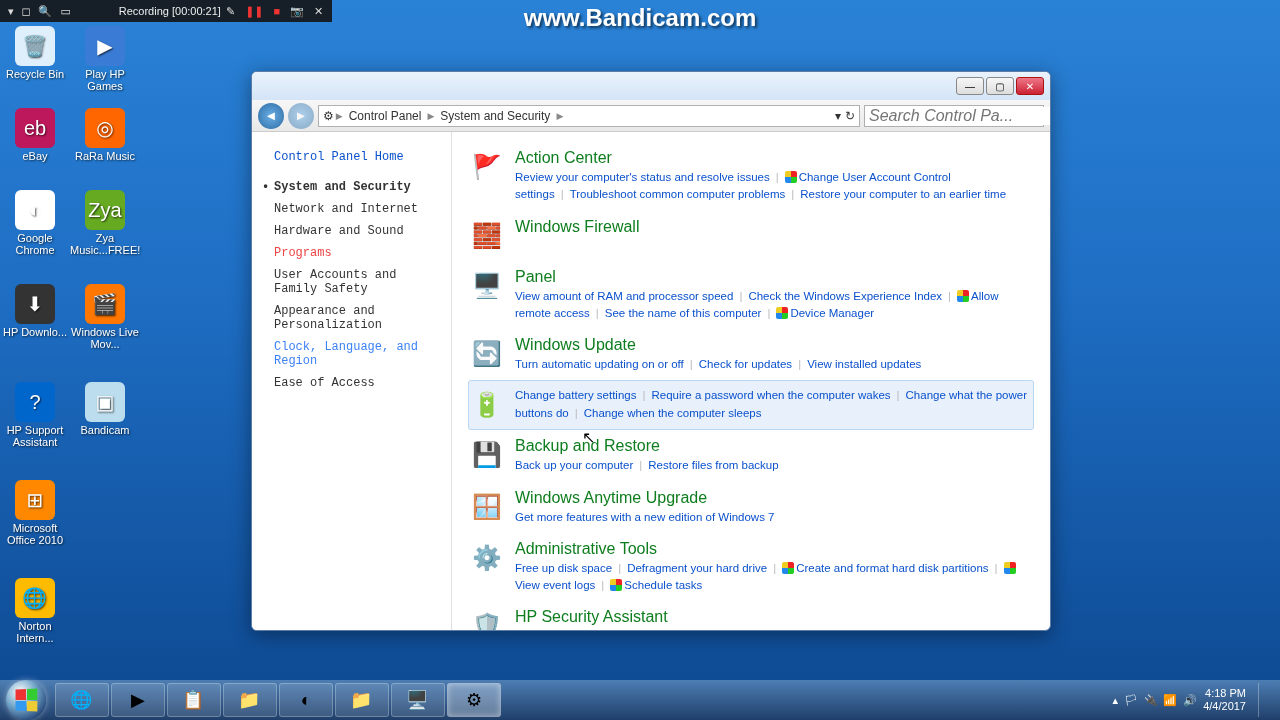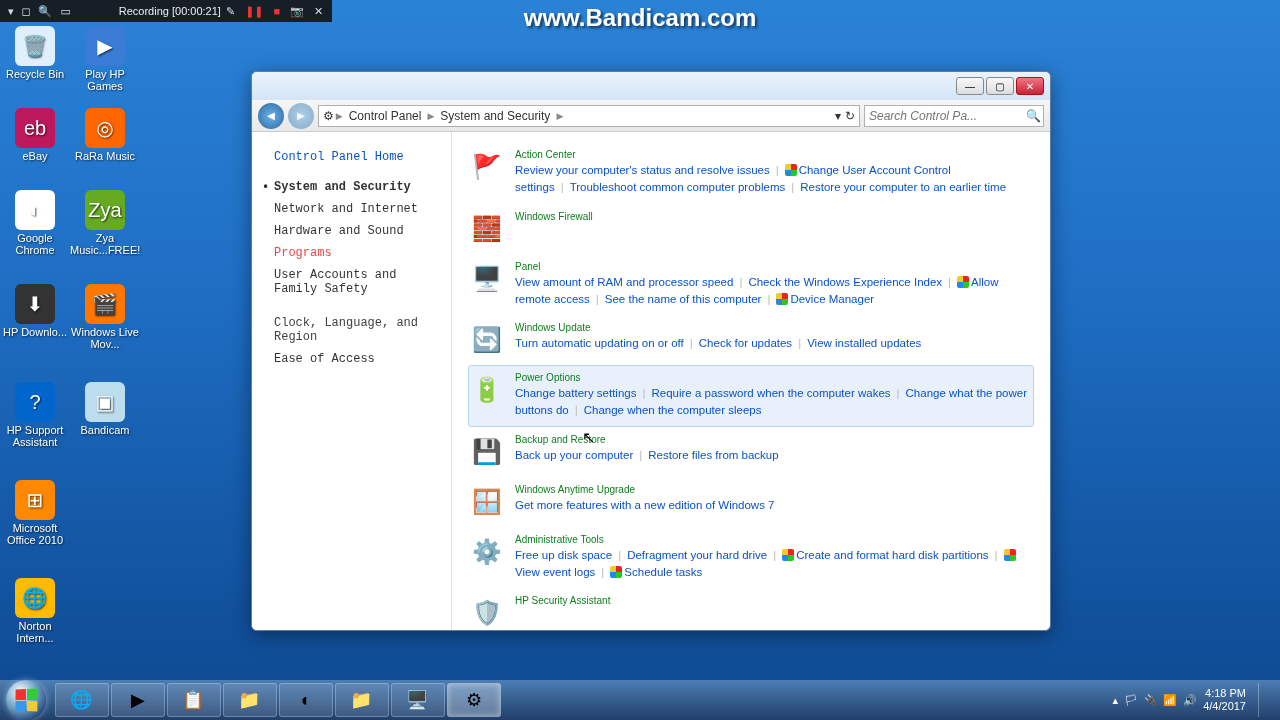--- a/index.html
+++ b/index.html
@@ -23,39 +23,39 @@
 .winbtn { width: 28px; height: 18px; border: 1px solid #888; border-radius: 3px; font-size: 10px; display: flex; align-items: center; justify-content: center; background: linear-gradient(#f7f7f7,#ddd); cursor: pointer; }
 .winbtn.close { background: linear-gradient(#e78,#c23); color: #fff; border-color: #a11; }
 .navbar { height: 32px; background: linear-gradient(#f7f7f7,#e8e8e8); border-bottom: 1px solid #ccc; display: flex; align-items: center; padding: 0 6px; gap: 4px; }
 .nav-arrow { width: 26px; height: 26px; border-radius: 50%; background: radial-gradient(#6ab0e8,#2c6aa0); color: #fff; display: flex; align-items: center; justify-content: center; font-size: 13px; cursor: pointer; }
 .nav-arrow.fwd { opacity: 0.5; }
 .breadcrumb { flex: 1; height: 22px; border: 1px solid #b0b0b0; background: #fff; display: flex; align-items: center; font-size: 12px; color: #333; padding: 0 4px; }
 .breadcrumb .seg { padding: 0 4px; cursor: pointer; }
 .breadcrumb .arr { color: #888; font-size: 9px; padding: 0 2px; }
 .breadcrumb .extras { margin-left: auto; display:flex; gap:4px; }
 .search { width: 180px; height: 22px; border: 1px solid #b0b0b0; background: #fff; display: flex; align-items: center; font-size: 12px; padding: 0 4px; color: #888; }
-.search input { border: none; outline: none; flex: 1; font-size: 12px; color: #888; font-style: italic; }
+.search input { border: none; outline: none; flex: 1; font-size: 16px; color: #888; font-style: italic; }
 
 .body { flex: 1; display: flex; overflow: hidden; }
 .sidebar { width: 200px; background: #fff; border-right: 1px solid #e0e0e0; padding: 14px 0; }
 .sidebar a { display: block; padding: 4px 22px; font-size: 12px; color: #1a4; color: #15c; text-decoration: none; cursor: pointer; font-family: Liberation Mono, monospace; }
 .sidebar a { color: #0b3e8f; color: #0a51cc; }
 .sidebar a { color: #333; }
 .sidebar .home { color: #15c; color:#0a51cc; margin-bottom: 8px; }
 .sidebar .active { font-weight: bold; position: relative; }
 .sidebar .active::before { content: "•"; position: absolute; left: 10px; }
 .sidebar a.link { color: #0a51cc; }
 .sidebar a.reg { color: #333; }
 
 .content { flex: 1; overflow-y: auto; padding: 10px 16px; }
 .cat { display: flex; gap: 10px; padding: 6px 0; border: 1px solid transparent; border-radius: 3px; }
 .cat.hover { background: #e8f1fb; border-color: #b8d6f0; }
 .cat .cicon { width: 36px; height: 36px; flex-shrink: 0; display:flex; align-items:center; justify-content:center; font-size: 24px; }
 .cat .cbody { flex: 1; }
-.cat h3 { font-size: 10px; font-weight: normal; color: #0a7d2c; color:#0e7c18; color:#1a7b1a; margin-bottom: 2px; cursor: pointer; }
+.cat h3 { font-size: 16px; font-weight: normal; color: #0a7d2c; color:#0e7c18; color:#1a7b1a; margin-bottom: 2px; cursor: pointer; }
 .cat h3 { color: #0c7518; } 
 .cat h3 { color: #15852b; }
 .cat h3 { color: #0d7a20; }
 .cat h3 { color: #0b6e1c; }
 .cat h3 { color: #168b2e; }
 h3.catlink { color: #0e7d1e; }
 .tasks { font-size: 11.5px; color: #0a51cc; line-height: 1.5; }
 .tasks span { cursor: pointer; }
 .tasks .sep { color: #bbb; padding: 0 6px; }
 .shield { display: inline-block; width: 12px; height: 12px; vertical-align: -2px; margin-right: 2px; background: conic-gradient(#e22 0 25%, #2c2 0 50%, #28e 0 75%, #ec2 0); border-radius: 2px; }
@@ -169,21 +169,22 @@
   </div>
   <div class="body">
     <div class="sidebar">
       <a class="home link">Control Panel Home</a>
       <div id="sidebar-items">
           <a class="active" style="color: rgb(51, 51, 51);">System and Security</a>
           <a class="reg" style="color: rgb(51, 51, 51);">Network and Internet</a>
           <a class="reg" style="color: rgb(51, 51, 51);">Hardware and Sound</a>
           <a class="reg" style="color: #ef4444;">Programs</a>
           <a class="reg" style="color: rgb(51, 51, 51);">User Accounts and Family Safety</a>
-          <a class="reg" style="color: #404040; margin-top: 12px;">Clock, Language, and Region</a>
+          <a class="reg" style="color: rgb(51, 51, 51);">Appearance and Personalization</a>
+          <a class="reg" style="color: #3b82f6;">Clock, Language, and Region</a>
           <a class="reg" style="color: rgb(51, 51, 51);">Ease of Access</a>
         </div>
     </div>
     <div class="content" id="content">
         <div class="cat">
           <div class="cicon">🚩</div>
     <div class="cbody">
       <h3 class="catlink">Action Center</h3>
       <div class="tasks"><span>Review your computer's status and resolve issues</span><span class="sep">|</span><span class="shield"></span><span>Change User Account Control settings</span><span class="sep">|</span><span>Troubleshoot common computer problems</span><span class="sep">|</span><span>Restore your computer to an earlier time</span></div>
     </div>
@@ -204,21 +205,20 @@
         <div class="cat">
           <div class="cicon">🔄</div>
     <div class="cbody">
       <h3 class="catlink">Windows Update</h3>
       <div class="tasks"><span>Turn automatic updating on or off</span><span class="sep">|</span><span>Check for updates</span><span class="sep">|</span><span>View installed updates</span></div>
     </div>
         </div>
         <div class="cat hover">
           <div class="cicon">🔋</div>
     <div class="cbody">
-      <h3 class="catlink">Power Options</h3>
       <div class="tasks"><span>Change battery settings</span><span class="sep">|</span><span>Require a password when the computer wakes</span><span class="sep">|</span><span>Change what the power buttons do</span><span class="sep">|</span><span>Change when the computer sleeps</span></div>
     </div>
         </div>
         <div class="cat">
           <div class="cicon">💾</div>
     <div class="cbody">
       <h3 class="catlink">Backup and Restore</h3>
       <div class="tasks"><span>Back up your computer</span><span class="sep">|</span><span>Restore files from backup</span></div>
     </div>
         </div>

